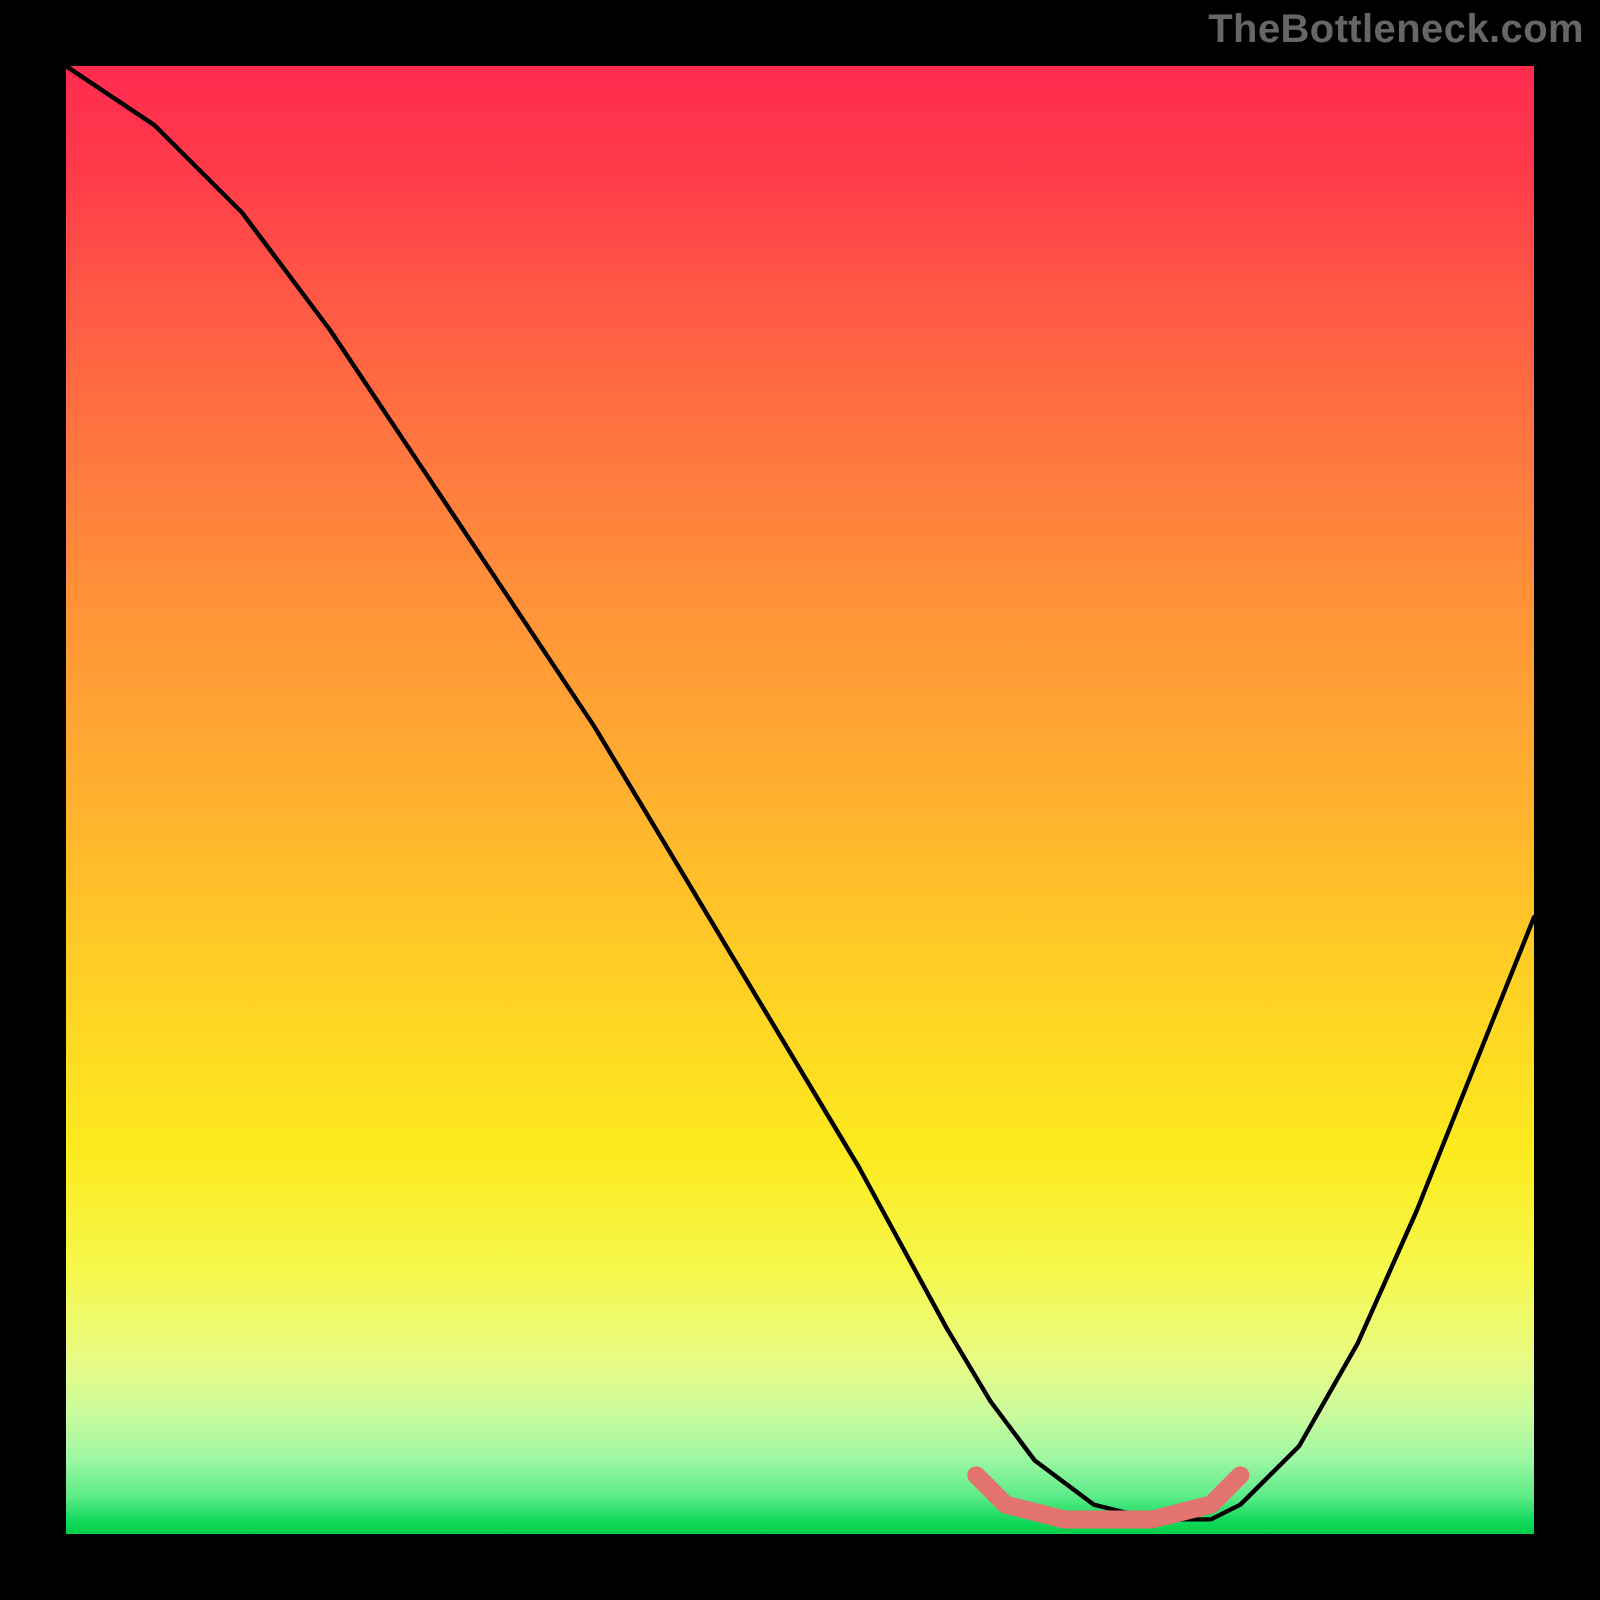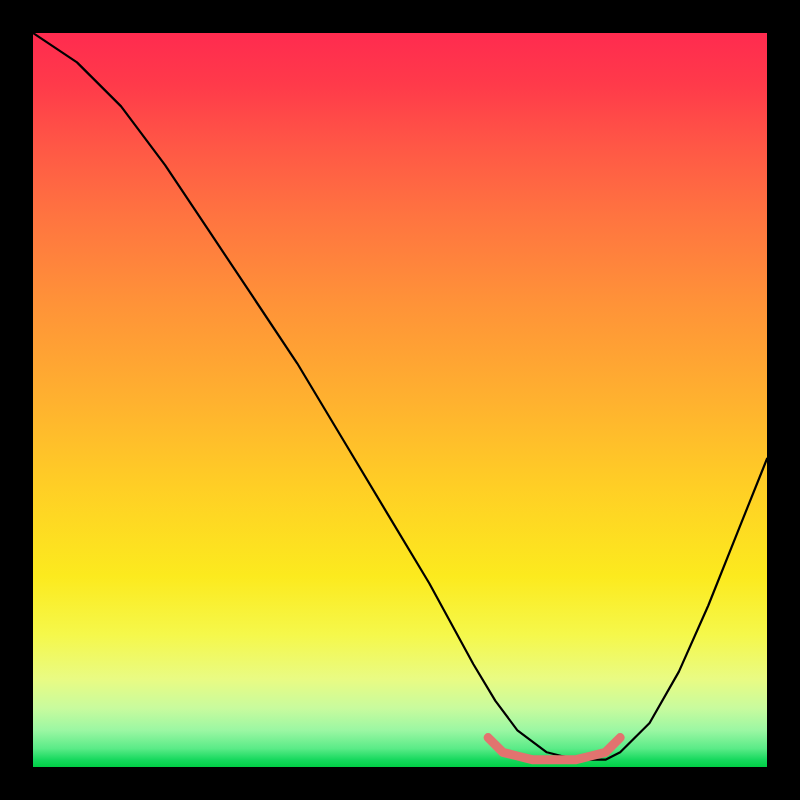--- a/index.html
+++ b/index.html
@@ -62,20 +62,21 @@
     height: 734px;
     z-index: 3;
     pointer-events: none;
   }
 </style>
 </head>
 <body>
 
 <div class="container">
 
+  <div class="watermark">TheBottleneck.com</div>
 
   <div class="plot-area"></div>
 
   <svg class="curve" viewBox="0 0 734 734" preserveAspectRatio="none">
     <path fill="none" stroke="#000" stroke-width="2.2" stroke-linejoin="round" stroke-linecap="round" d="M0.0 0.0 L44.0 29.4 L88.1 73.4 L132.1 132.1 L176.2 198.2 L220.2 264.2 L264.2 330.3 L308.3 403.7 L352.3 477.1 L396.4 550.5 L440.4 631.2 L462.4 667.9 L484.4 697.3 L513.8 719.3 L543.2 726.7 L572.5 726.7 L587.2 719.3 L616.6 690.0 L645.9 638.6 L675.3 572.5 L704.6 499.1 L734.0 425.7"></path>
     <path fill="none" stroke="#e2736f" stroke-width="9" stroke-linejoin="round" stroke-linecap="round" d="M455.1 704.6 L469.8 719.3 L484.4 723.0 L499.1 726.7 L513.8 726.7 L528.5 726.7 L543.2 726.7 L557.8 723.0 L572.5 719.3 L587.2 704.6"></path>
   </svg>
 
 </div>
 

